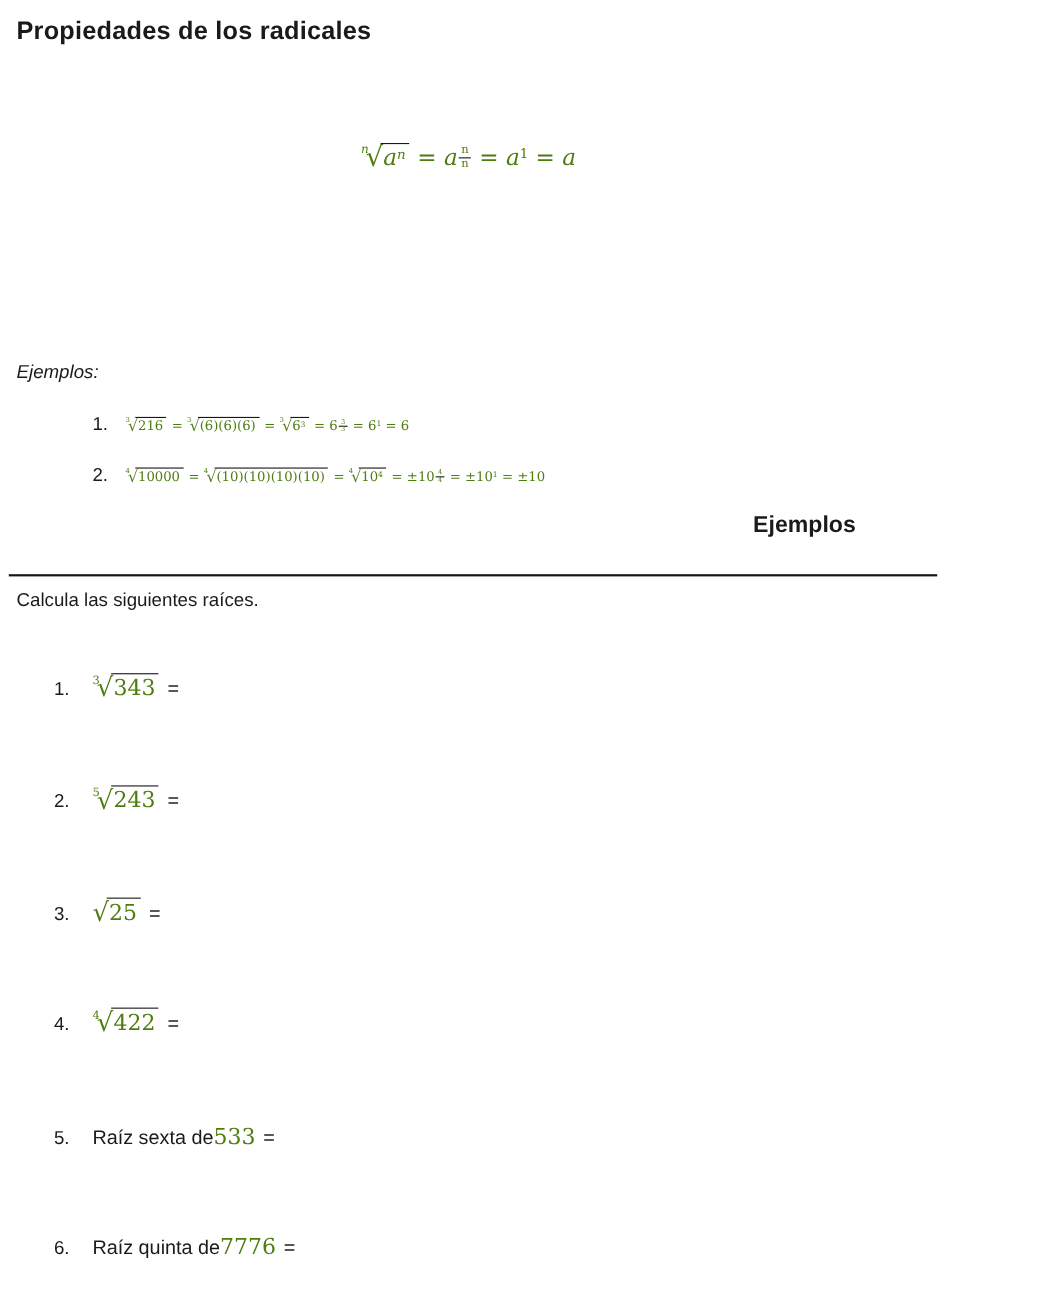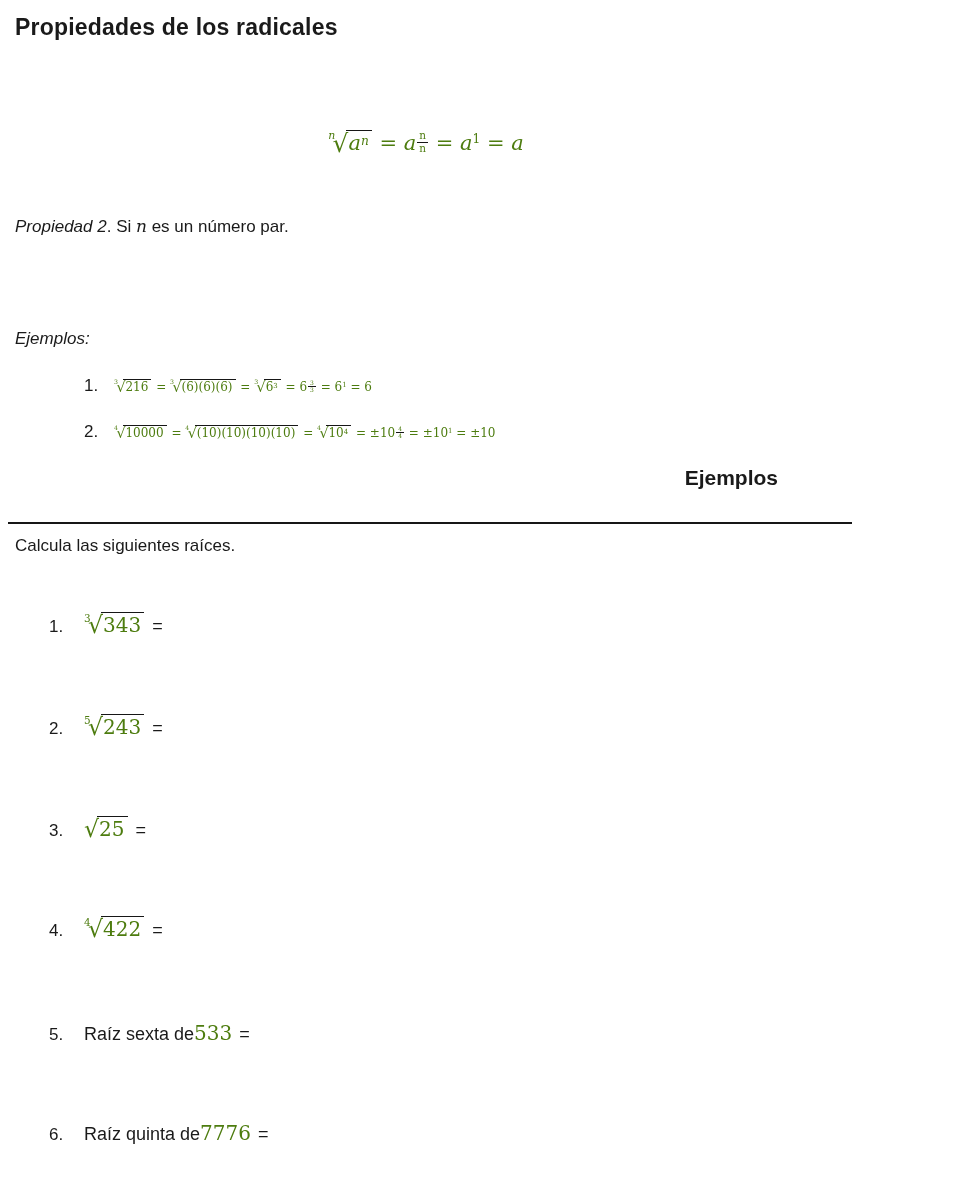--- a/index.html
+++ b/index.html
@@ -99,23 +99,20 @@
 <div class="page">
 
   <div class="abs title">Propiedades de los radicales</div>
 
 
   <div class="abs formula-row math" style="top:130px;"><span class="m-rad"><span class="m-radidx m-var">n</span><span class="m-radsign">√</span><span class="m-radicand"><span class="m-var">a</span><sup class="m-sup"><span class="m-var">n</span></sup></span></span><span class="m-txt"> = </span><span class="m-var">a</span><span class="m-frac">
         <span class="m-frac-num">n</span>
         <span class="m-frac-den">n</span>
       </span><span class="m-txt"> = </span><span class="m-var">a</span><sup class="m-sup"><span class="m-txt">1</span></sup><span class="m-txt"> = </span><span class="m-var">a</span></div>
 
-  <div class="abs propline" style="left:15px;top:216px;">
-    <span class="lbl">Propiedad 2</span><span>. Si </span><span class="mvar">n</span><span> es un número par.</span>
-  </div>
 
 
   <div class="abs examples-heading">Ejemplos:</div>
 
   <div class="abs example-row" style="top:368px;">
     <span class="ex-num">1.</span>
     <span class="math"><span class="m-rad"><span class="m-radidx">3</span><span class="m-radsign">√</span><span class="m-radicand"><span class="m-txt">216</span></span></span><span class="m-txt"> = </span><span class="m-rad"><span class="m-radidx">3</span><span class="m-radsign">√</span><span class="m-radicand"><span class="m-txt">(6)(6)(6)</span></span></span><span class="m-txt"> = </span><span class="m-rad"><span class="m-radidx">3</span><span class="m-radsign">√</span><span class="m-radicand"><span class="m-txt">6</span><sup class="m-sup"><span class="m-txt">3</span></sup></span></span><span class="m-txt"> = 6</span><span class="m-frac">
           <span class="m-frac-num">3</span>
           <span class="m-frac-den">3</span>
         </span><span class="m-txt"> = 6</span><sup class="m-sup"><span class="m-txt">1</span></sup><span class="m-txt"> = 6</span></span>

